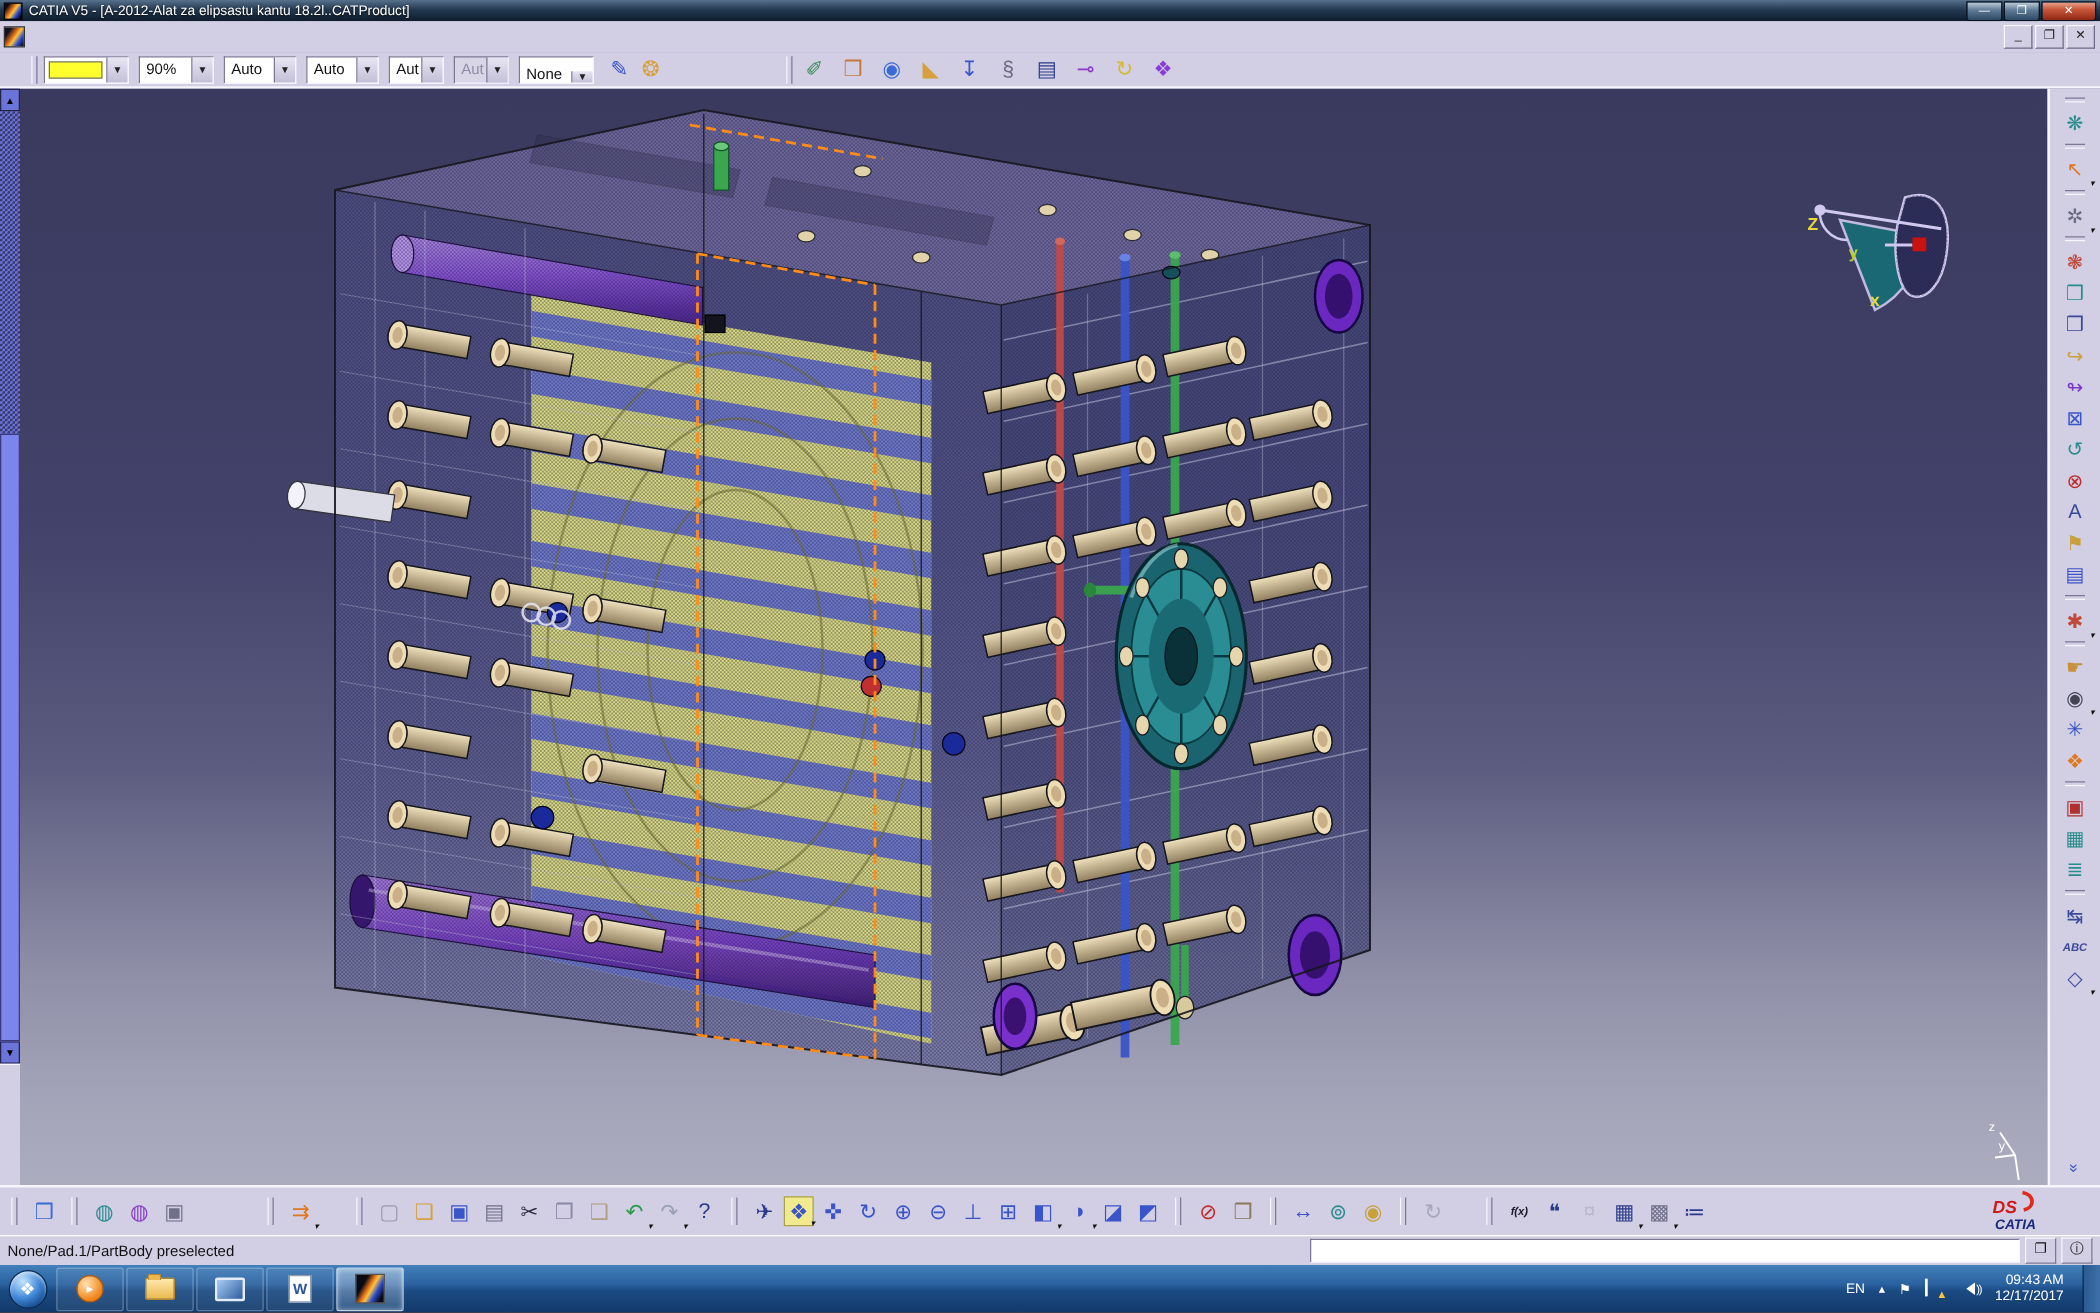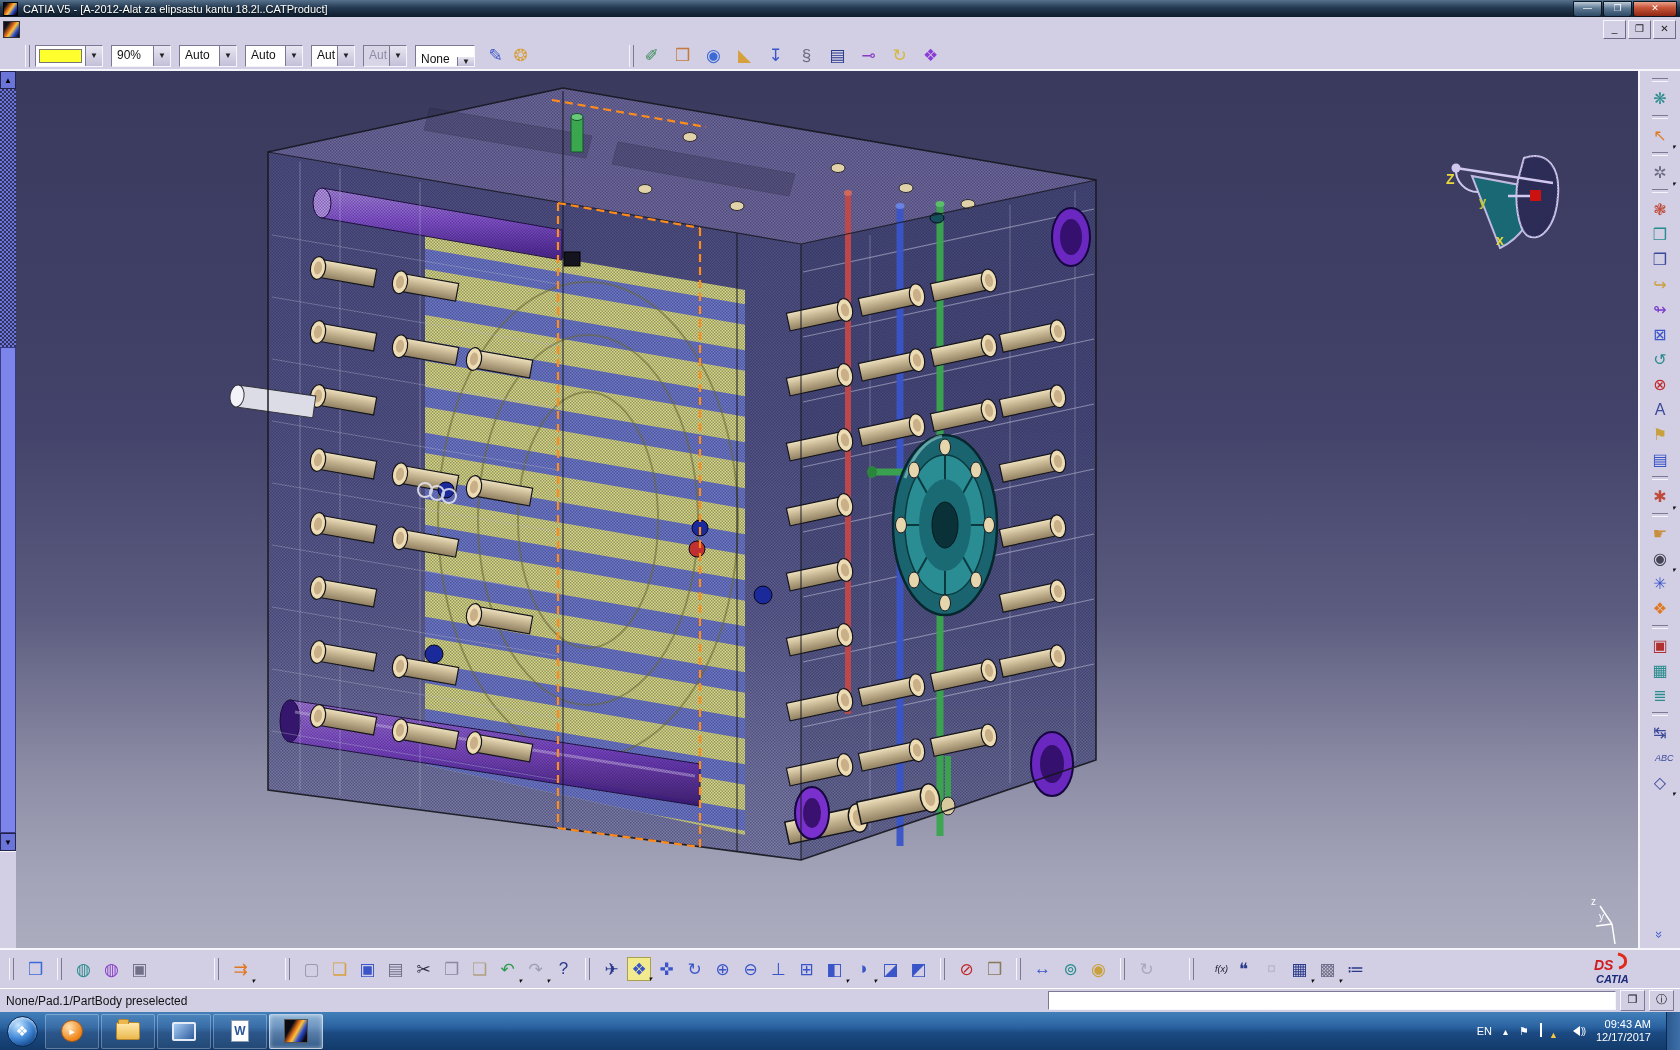--- a/index.html
+++ b/index.html
@@ -28,21 +28,21 @@
   .mi.active{background:#f8e2b2;border:1px solid #9b97b4;padding:2px 8px;}
   .mdi{margin-left:auto;display:flex;gap:2px;padding-right:4px;}
   .mdi .b{width:21px;height:17px;background:#d2cee4;border:1px solid;
     border-color:#f6f5fb #6e6a88 #6e6a88 #f6f5fb;font-size:10px;line-height:15px;
     text-align:center;color:#222;}
   
   .handle{width:3px;height:22px;border-left:1px solid #f6f5fb;border-right:1px solid #7d7894;margin:0 5px;flex:none;}
   .tbico{width:25px;height:25px;display:flex;align-items:center;justify-content:center;
      font-size:17px;position:relative;flex:none;cursor:default;}
   .tbico .ddm{position:absolute;right:-2px;bottom:-3px;font-size:7px;color:#111;}
-  .tbico.txt{font-size:9px;font-weight:normal;font-style:italic;justify-content:flex-end;}
+  .tbico.txt{font-size:9px;font-weight:bold;font-style:italic;}
   .tbico.chip{background:#f2ea8e;border:1px solid #a8a04a;width:22px;height:22px;}
   .toolbar-top{position:absolute;top:42px;left:0;width:100%;height:29px;background:#d2cee4;
     border-bottom:2px solid #f6f5fb;display:flex;align-items:center;padding-left:20px;box-sizing:border-box;}
   .combo{height:20px;background:#fff;border:1px solid;border-color:#7d7894 #f6f5fb #f6f5fb #7d7894;
     display:flex;align-items:stretch;font-size:12px;margin-right:8px;flex:none;}
   .combo .val{flex:1;padding:2px 4px 0 5px;white-space:nowrap;overflow:hidden;}
   .combo .dd{width:16px;background:linear-gradient(#e8e6f2,#c3bfd8);border-left:1px solid #7d7894;
     display:flex;align-items:center;justify-content:center;font-size:8px;color:#222;}
   .combo.disabled{background:#d8d5e6;}
   .combo.disabled .val{color:#908ca8;}

